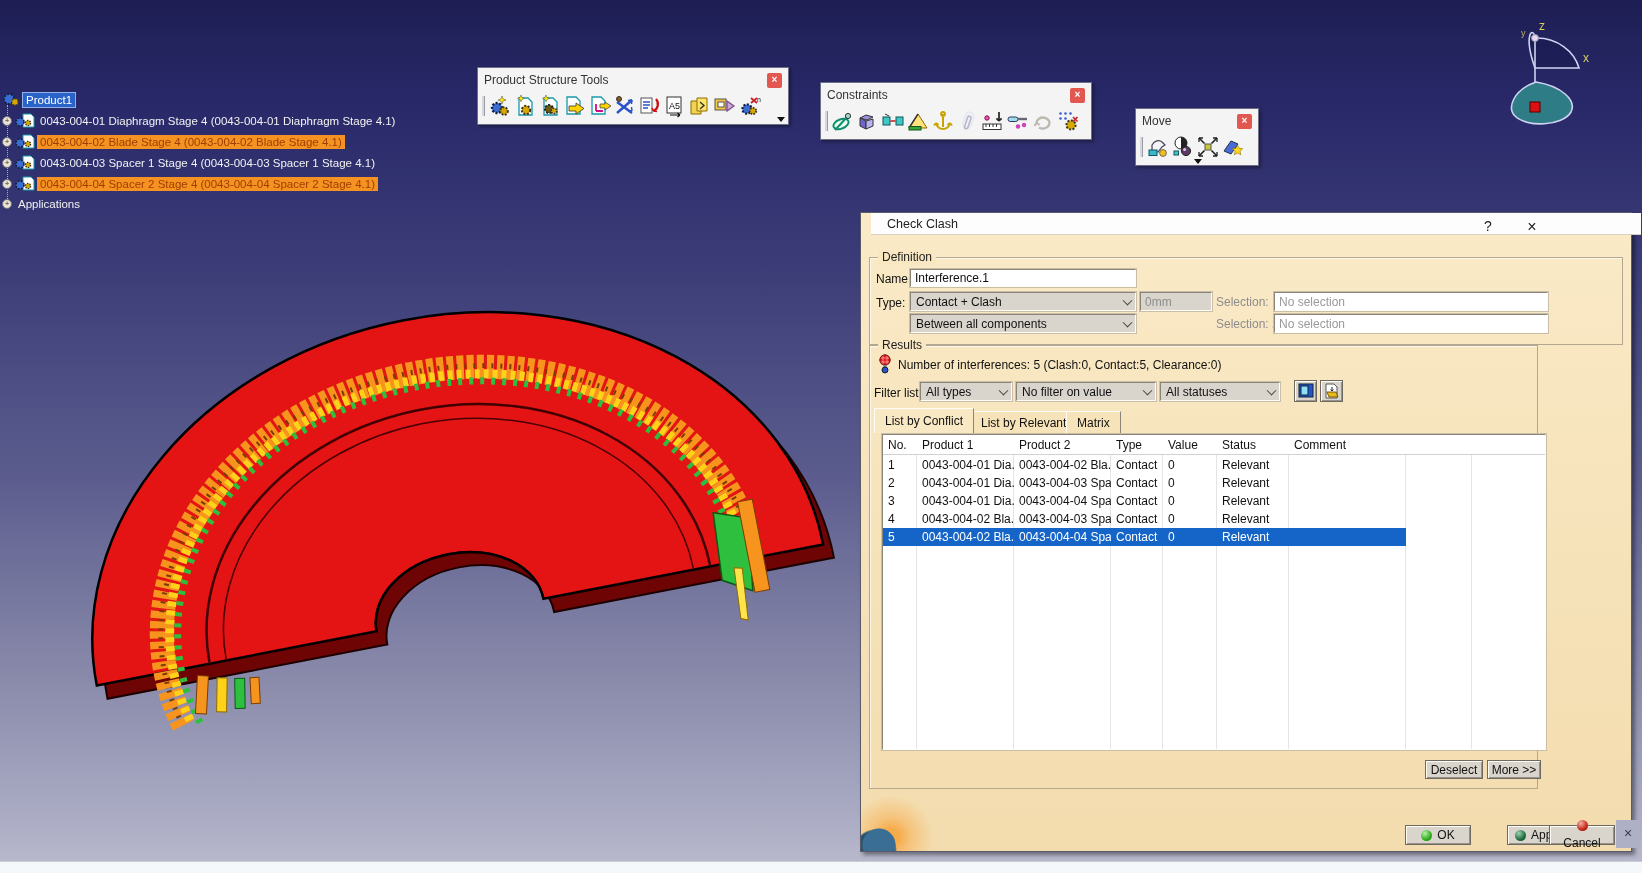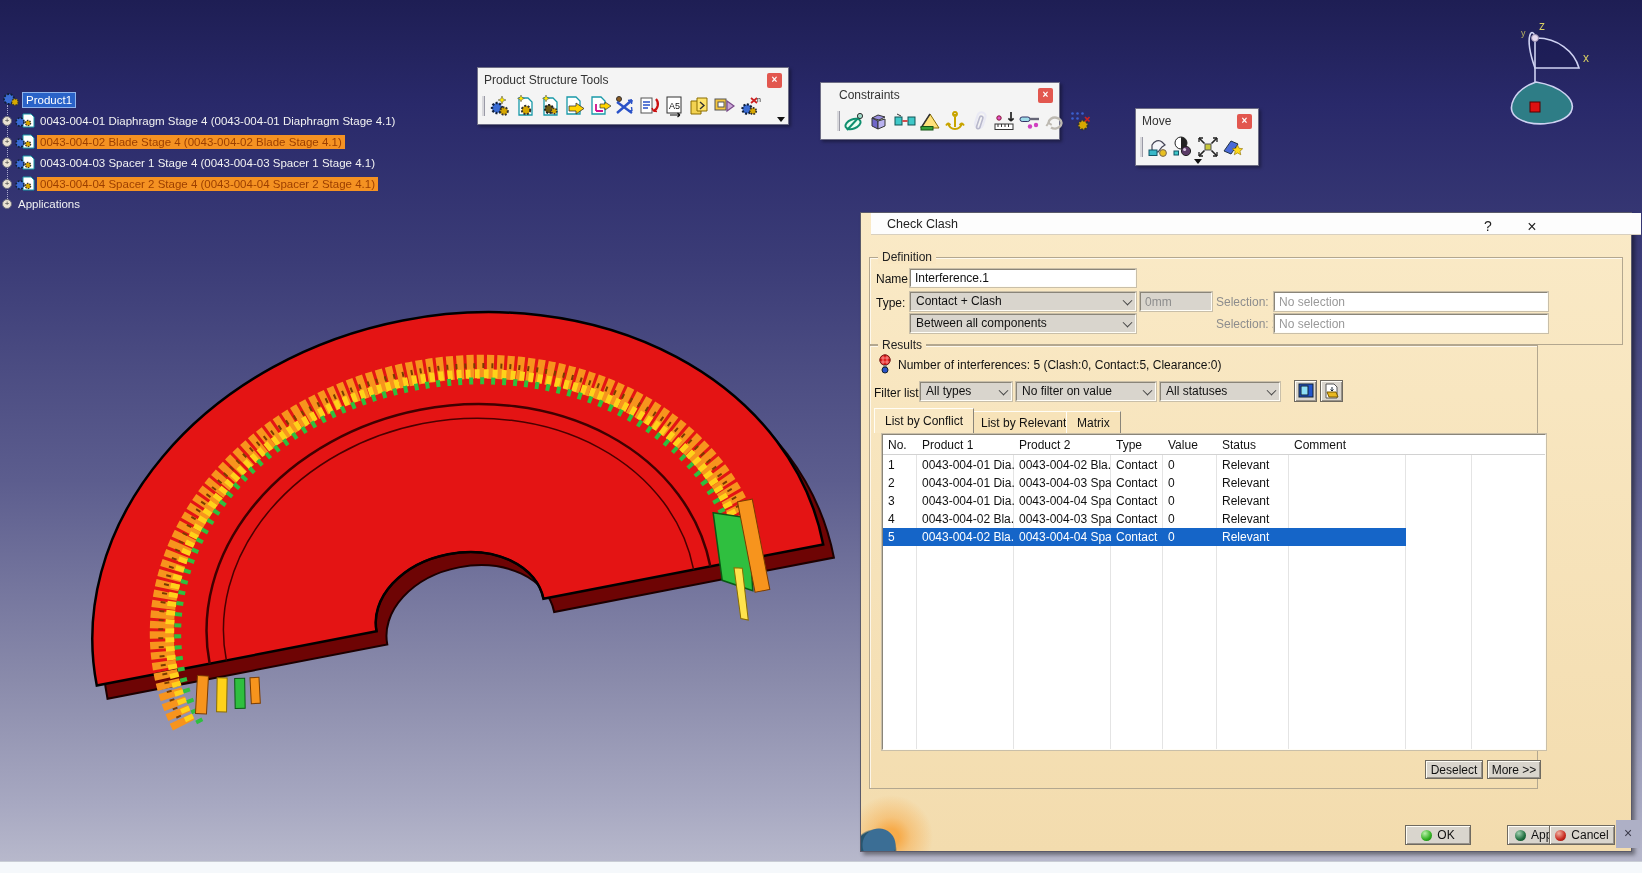--- a/index.html
+++ b/index.html
@@ -41,21 +41,21 @@
       radial-gradient(circle at 14px 58px, #27556e 0 20px, rgba(39,85,110,0) 22px),
       radial-gradient(circle at 30px 44px, rgba(247,166,64,.9) 0 8px, rgba(247,166,64,.45) 20px, rgba(247,166,64,0) 42px);
   }
   .fieldset { position:absolute; border:1px solid #b3a78f; box-shadow:1px 1px 0 rgba(255,255,255,.7) inset; }
   .legend { position:absolute; top:-8px; left:8px; background:#f9e7c2; padding:0 4px; font-size:12px; color:#222; }
   .lbl { position:absolute; white-space:nowrap; }
   .lbl.dis { color:#8d8d8d; }
   .tinput { position:absolute; background:#fff; border-top:1px solid #8a8579; border-left:1px solid #8a8579; border-bottom:1px solid #fffdf6; border-right:1px solid #fffdf6; outline:1px solid #c9bfa9; font-size:12px; padding:1px 4px; display:flex; align-items:center; white-space:nowrap; overflow:hidden; }
   .tinput.dis { background:#d9d5cd; color:#8d8d8d; }
   .tinput.ghost { color:#9a9a9a; }
-  .combo { position:absolute; background:#d9d5cd; border-top:1px solid #8a8579; border-left:1px solid #8a8579; border-bottom:1px solid #fffdf6; border-right:1px solid #fffdf6; outline:1px solid #c9bfa9; font-size:12px; padding:1px 18px 1px 5px; display:flex; white-space:nowrap; overflow:hidden; cursor:pointer; }
+  .combo { position:absolute; background:#d9d5cd; border-top:1px solid #8a8579; border-left:1px solid #8a8579; border-bottom:1px solid #fffdf6; border-right:1px solid #fffdf6; outline:1px solid #c9bfa9; font-size:12px; padding:1px 18px 1px 5px; display:flex; align-items:center; white-space:nowrap; overflow:hidden; cursor:pointer; }
   .chev { position:absolute; right:4px; top:50%; width:7px; height:7px; border-left:1.5px solid #444; border-bottom:1.5px solid #444; transform:translateY(-70%) rotate(-45deg); }
   .tab { position:absolute; top:0; height:22px; padding:0 10px; background:#f7e3b9; border:1px solid #8a8579; border-bottom:none; border-top-color:#fffdf6; border-left-color:#fffdf6; display:flex; align-items:center; cursor:pointer; font-size:12px; }
   .tab.active { height:25px; top:-3px; background:#f9e8c4; z-index:2; }
   .btn { position:absolute; background:#d9d5cd; border:1px solid #6f6a60; box-shadow:inset 1px 1px 0 #fffdf6, inset -1px -1px 0 #97928a; font-size:12px; display:flex; align-items:center; justify-content:center; cursor:pointer; color:#111; gap:5px; }
   .ball { width:11px; height:11px; border-radius:50%; flex:none; }
   .ball.ok { background:radial-gradient(circle at 35% 30%, #b8f0a8, #2fae1f 60%, #157010); }
   .ball.apply { background:radial-gradient(circle at 35% 30%, #9fd0b0, #1f6e3f 60%, #0c3f22); }
   .ball.cancel { background:radial-gradient(circle at 35% 30%, #f0b0a0, #c8281e 60%, #7c0f08); }
 
   
@@ -232,21 +232,21 @@
       <span class="tbi"><svg viewBox="0 0 24 24">
             <circle cx="9" cy="15" r="4.6" fill="#3a6cd4" stroke="#10203a" stroke-width="2.2" stroke-dasharray="2 1.5"></circle>
             <circle cx="15" cy="17" r="3.2" fill="#d8a800" stroke="#333" stroke-width="1.8" stroke-dasharray="1.6 1.3"></circle>
             <path d="M13 4l6 5m0-5l-6 5" stroke="#cc2222" stroke-width="1.8"></path>
             <text x="19" y="8" font-size="7" fill="#111" font-family="Liberation Sans, sans-serif">n</text>
           </svg></span>
       <span class="tb-drop" style="right:3px; bottom:2px;"></span>
     </div>
   </div>
 
-  <div class="toolbar" style="left:820px; top:82px; width:240px;padding-left:12px;">
+  <div class="toolbar" style="left:820px; top:82px; width:272px;">
     <div class="tb-title">
       <span>Constraints</span>
       <span class="tb-close">×</span>
     </div>
     <div class="tb-icons">
       <span class="tb-handle"></span>
       <span class="tbi"><svg viewBox="0 0 24 24">
             <ellipse cx="10" cy="15" rx="8" ry="4.6" fill="#eafff2" stroke="#0f8f6f" stroke-width="2" transform="rotate(-22 10 15)"></ellipse>
             <path d="M4 21L18 6" stroke="#0f8f6f" stroke-width="2"></path>
             <circle cx="17" cy="7" r="2.6" fill="#9fd9c8" stroke="#333"></circle>
@@ -502,21 +502,21 @@
     </div>
 
     <div class="btn" style="left:544px; top:612px; width:66px; height:20px;">
       <span class="ball ok"></span>
         <span>OK</span>
     </div>
     <div class="btn" style="left:618px; top:612px; width:62px; height:20px;margin-left:28px;">
       <span class="ball apply"></span>
         <span>Apply</span>
     </div>
-    <div class="btn" style="left:688px; top:612px; width:66px; height:20px;">
+    <div class="btn" style="left:688px; top:612px; width:66px; height:20px;flex-direction:column;">
       <span class="ball cancel"></span>
         <span>Cancel</span>
     </div>
   </div>
 
   <div id="bg-close">×</div>
 
   <div id="bottom-strip"></div>
 </div>
 

